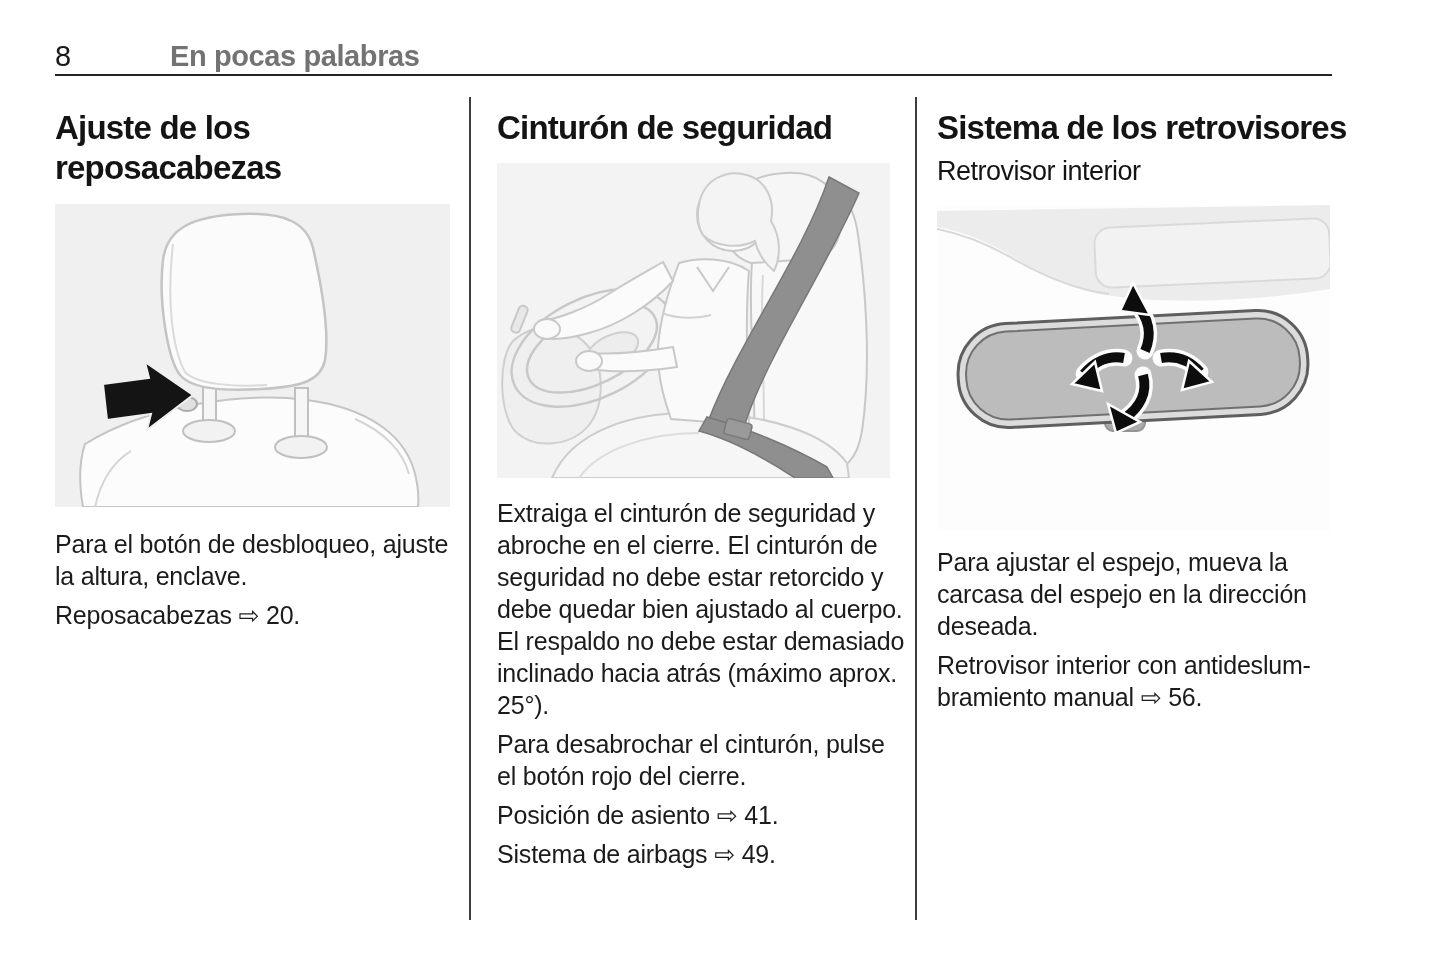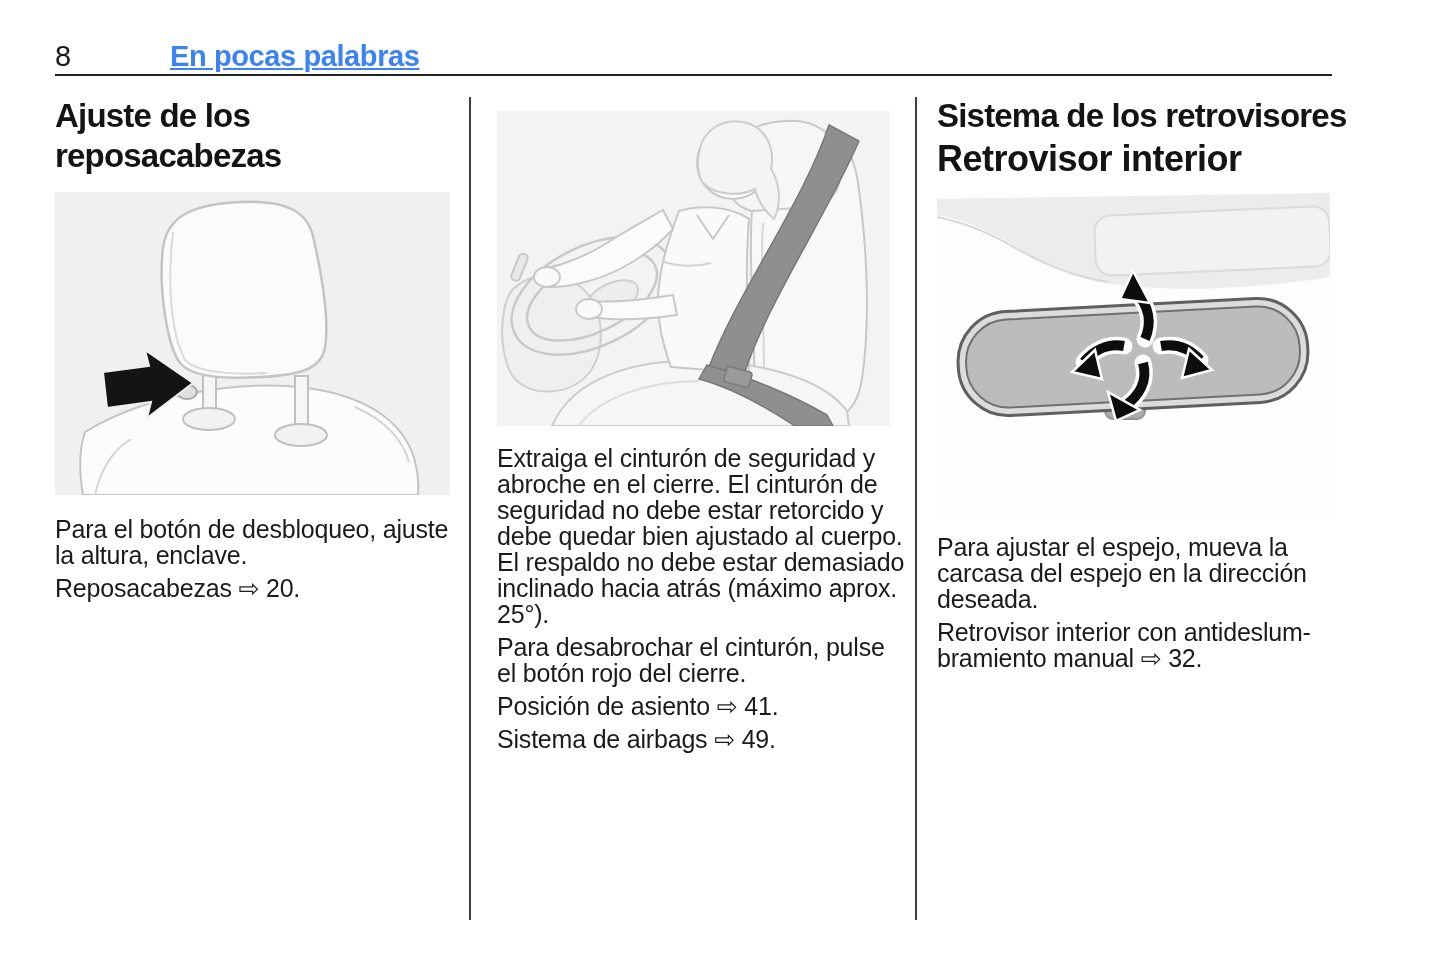--- a/index.html
+++ b/index.html
@@ -11,52 +11,52 @@
     font-family: "Liberation Sans", sans-serif;
     color: #1a1a1a;
     overflow: hidden;
   }
   .page-number {
     position: absolute; left: 55px; top: 40px;
     font-size: 29px; font-weight: 400; color: #1a1a1a;
   }
   .section-title {
     position: absolute; left: 170px; top: 40px;
-    font-size: 29px; font-weight: 700; letter-spacing: -0.4px; color: #3b82f6; text-decoration: underline;
+    font-size: 29px; font-weight: 700; letter-spacing: -0.4px; color: #737373;
   }
   .header-rule {
     position: absolute; left: 55px; top: 74px;
     width: 1277px; height: 2px; background: #242424;
   }
   .v-divider {
     position: absolute; top: 97px; width: 2px; height: 823px; background: #3d3d3d;
   }
   .v-divider.d1 { left: 469px; }
   .v-divider.d2 { left: 915px; }
 
-  .col { position: absolute; top: 96px; }
+  .col { position: absolute; top: 108px; }
   .col.c1 { left: 55px;  width: 415px; }
   .col.c2 { left: 497px; width: 420px; }
   .col.c3 { left: 937px; width: 505px; }
 
   .col-title {
     margin: 0; font-size: 33px; line-height: 40px; font-weight: 700;
     letter-spacing: -0.8px; white-space: pre-line; color: #141414;
   }
   .col-subtitle {
-    margin: 8px 0 0 0; font-size: 36px; line-height: 30px; font-weight: 700;
+    margin: 8px 0 0 0; font-size: 27px; line-height: 30px; font-weight: 400;
     letter-spacing: -0.5px; color: #141414;
   }
   figure.illus { margin: 0; padding: 0; line-height: 0; }
   .c1 figure.illus { margin-top: 16px; }
   .c2 figure.illus { margin-top: 15px; }
   .c3 figure.illus { margin-top: 19px; }
 
   .body-text {
-    font-size: 25px; line-height: 26px; letter-spacing: -0.2px;
+    font-size: 25px; line-height: 32px; letter-spacing: -0.2px;
     margin: 0 0 7px 0; white-space: pre-line; color: #1b1b1b;
   }
   .c1 .body-text:first-of-type { margin-top: 21px; }
   .c2 .body-text:first-of-type { margin-top: 19px; }
   .c3 .body-text:first-of-type { margin-top: 15px; }
 </style>
 </head>
 <body>
 
 <div class="page">
@@ -93,20 +93,21 @@
         <polygon points="48,180 94,174 90,158 138,191 92,226 96,210 52,216" fill="#141414" stroke="#f0f0f0" stroke-width="2"></polygon>
       </svg>
     </figure>
 
     <p class="body-text">Para el botón de desbloqueo, ajuste
 la altura, enclave.</p>
     <p class="body-text">Reposacabezas ⇨ 20.</p>
   </section>
 
   <section class="col c2">
+    <h2 class="col-title">Cinturón de seguridad</h2>
 
     <figure class="illus">
       <svg width="393" height="315" viewBox="0 0 393 315" xmlns="http://www.w3.org/2000/svg">
         <rect width="393" height="315" fill="#f3f3f3"></rect>
 
         <path d="M 255 100 C 250 48 269 22 301 18 C 336 14 356 34 361 72 C 371 142 373 214 365 268 C 360 298 347 308 327 309 L 255 309 C 262 242 250 160 255 100 Z" fill="#f8f8f8" stroke="#c8c8c8" stroke-width="2"></path>
         <path d="M 266 112 C 262 172 270 242 266 302" fill="none" stroke="#d8d8d8" stroke-width="2"></path>
 
         <path d="M 228 66 C 226 30 252 12 288 10 C 320 8 340 24 343 50 C 346 74 338 92 316 96 L 254 100 C 236 94 229 82 228 66 Z" fill="#f6f6f6" stroke="#c8c8c8" stroke-width="2"></path>
 
@@ -187,16 +188,16 @@
           <polygon points="158,157 135,179 165,186" fill="#0d0d0d" stroke="#fdfdfd" stroke-width="2.5"></polygon>
           <polygon points="252,156 275,177 245,185" fill="#0d0d0d" stroke="#fdfdfd" stroke-width="2.5"></polygon>
         </g>
       </svg>
     </figure>
 
     <p class="body-text">Para ajustar el espejo, mueva la
 carcasa del espejo en la dirección
 deseada.</p>
     <p class="body-text">Retrovisor interior con antideslum-
-bramiento manual ⇨ 32.</p>
+bramiento manual ⇨ 56.</p>
   </section>
 
 </div>
 
 </body></html>

